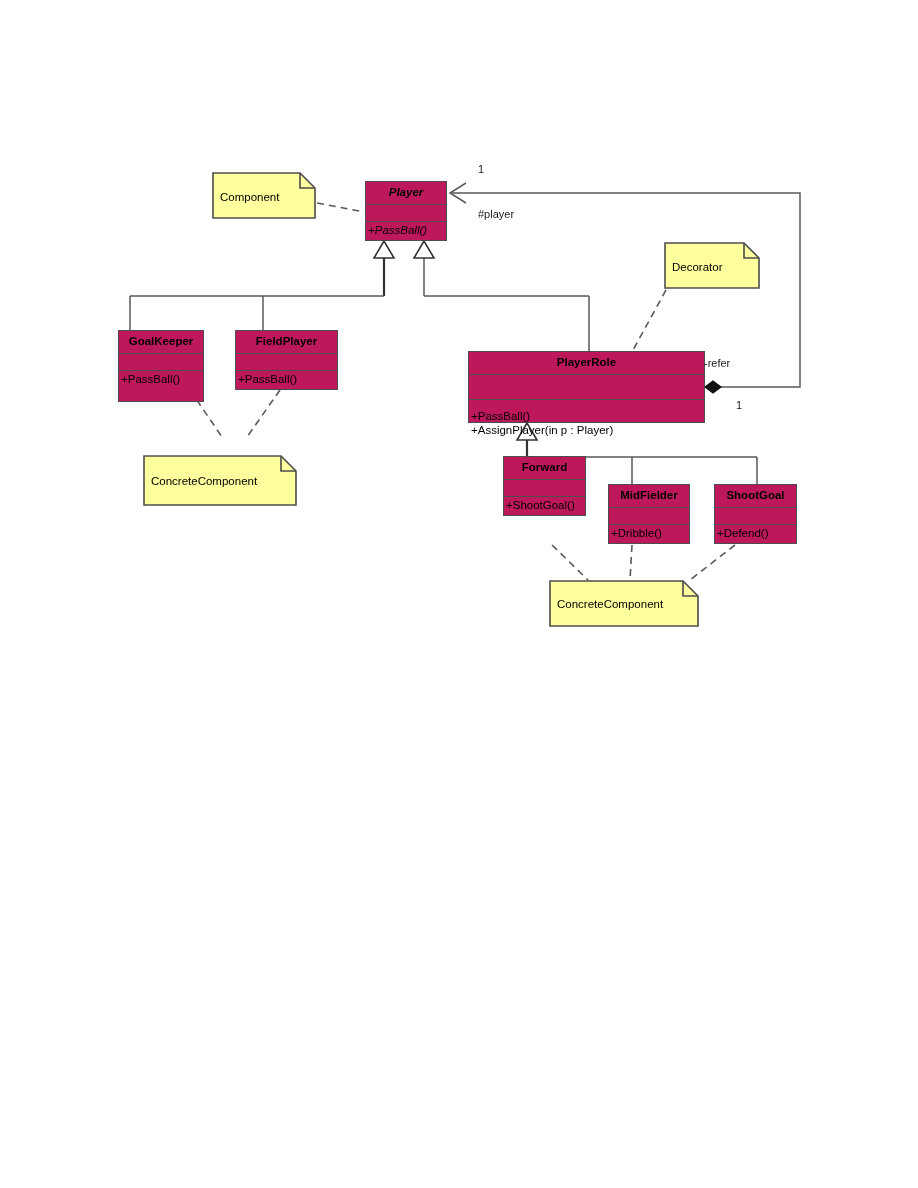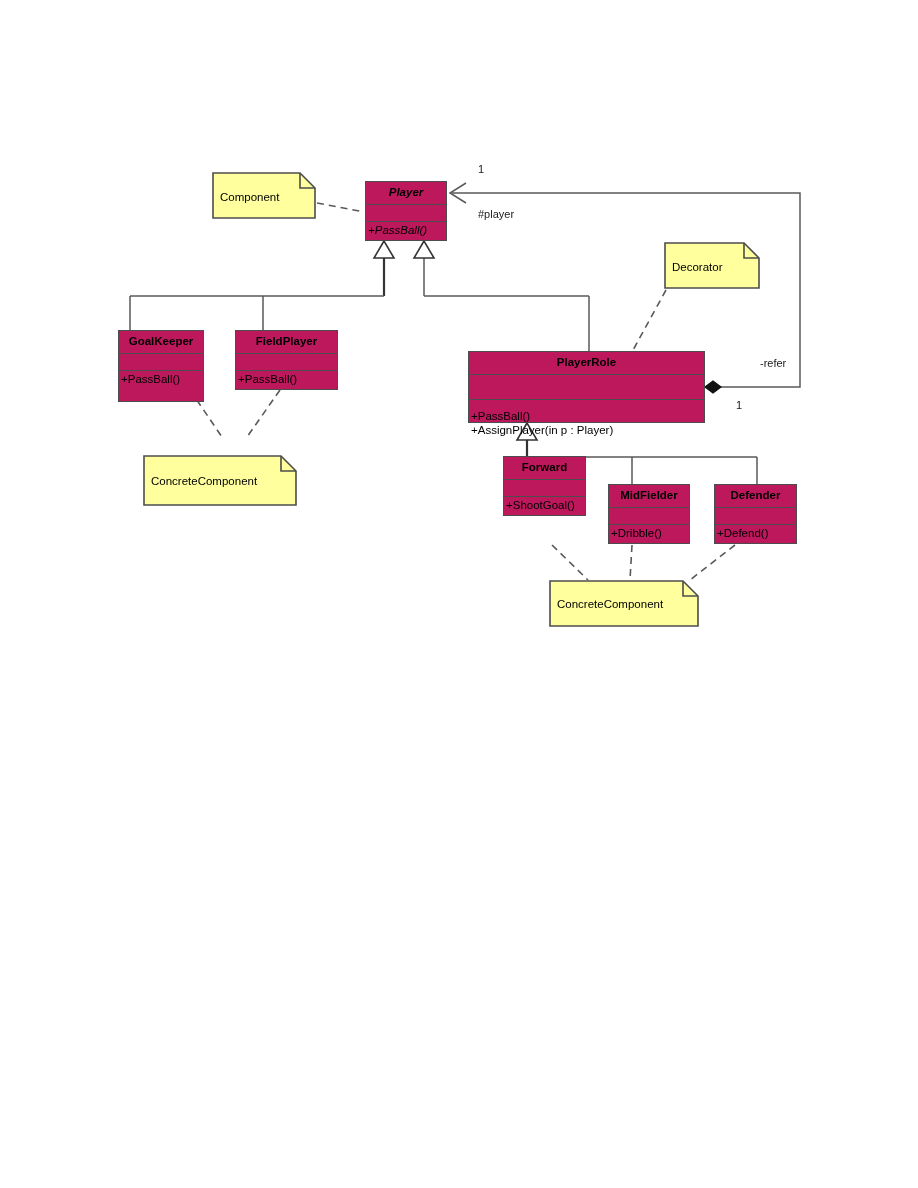--- a/index.html
+++ b/index.html
@@ -195,21 +195,21 @@
 
   <div class="uml-class" style="left:608px; top:484px; width:82px; height:60px;">
     <div class="cls-name">MidFielder</div>
     <div class="cls-attrs"></div>
     <div class="cls-ops">
       <div class="op">+Dribble()</div>
     </div>
   </div>
 
   <div class="uml-class" style="left:714px; top:484px; width:83px; height:60px;">
-    <div class="cls-name">Defender</div>
+    <div class="cls-name">ShootGoal</div>
     <div class="cls-attrs"></div>
     <div class="cls-ops">
       <div class="op">+Defend()</div>
     </div>
   </div>
 
   <div class="uml-note" style="left:212px; top:172px; width:104px; height:47px;">
     <svg class="note-shape" viewBox="0 0 104 47" preserveAspectRatio="none">
       <path d="M 1,1 L 88,1 L 103,16 L 103,46 L 1,46 Z" fill="#ffff9e" stroke="#4d4d4d" stroke-width="1.6"></path>
       <path d="M 88,1 L 88,16 L 103,16" fill="none" stroke="#4d4d4d" stroke-width="1.6"></path>
@@ -238,17 +238,17 @@
       <path d="M 1,1 L 134,1 L 149,16 L 149,46 L 1,46 Z" fill="#ffff9e" stroke="#4d4d4d" stroke-width="1.6"></path>
       <path d="M 134,1 L 134,16 L 149,16" fill="none" stroke="#4d4d4d" stroke-width="1.6"></path>
     </svg>
     <div class="note-text" style="top:19px;">ConcreteComponent</div>
   </div>
 
   <div class="edge-label" style="left:478px; top:164px;">1</div>
 
   <div class="edge-label" style="left:478px; top:209px;">#player</div>
 
-  <div class="edge-label" style="left:760px; top:358px;">-refer</div>
+  <div class="edge-label" style="left:704px; top:358px;">-refer</div>
 
   <div class="edge-label" style="left:736px; top:400px;">1</div>
 
 </div>
 
 </body></html>

